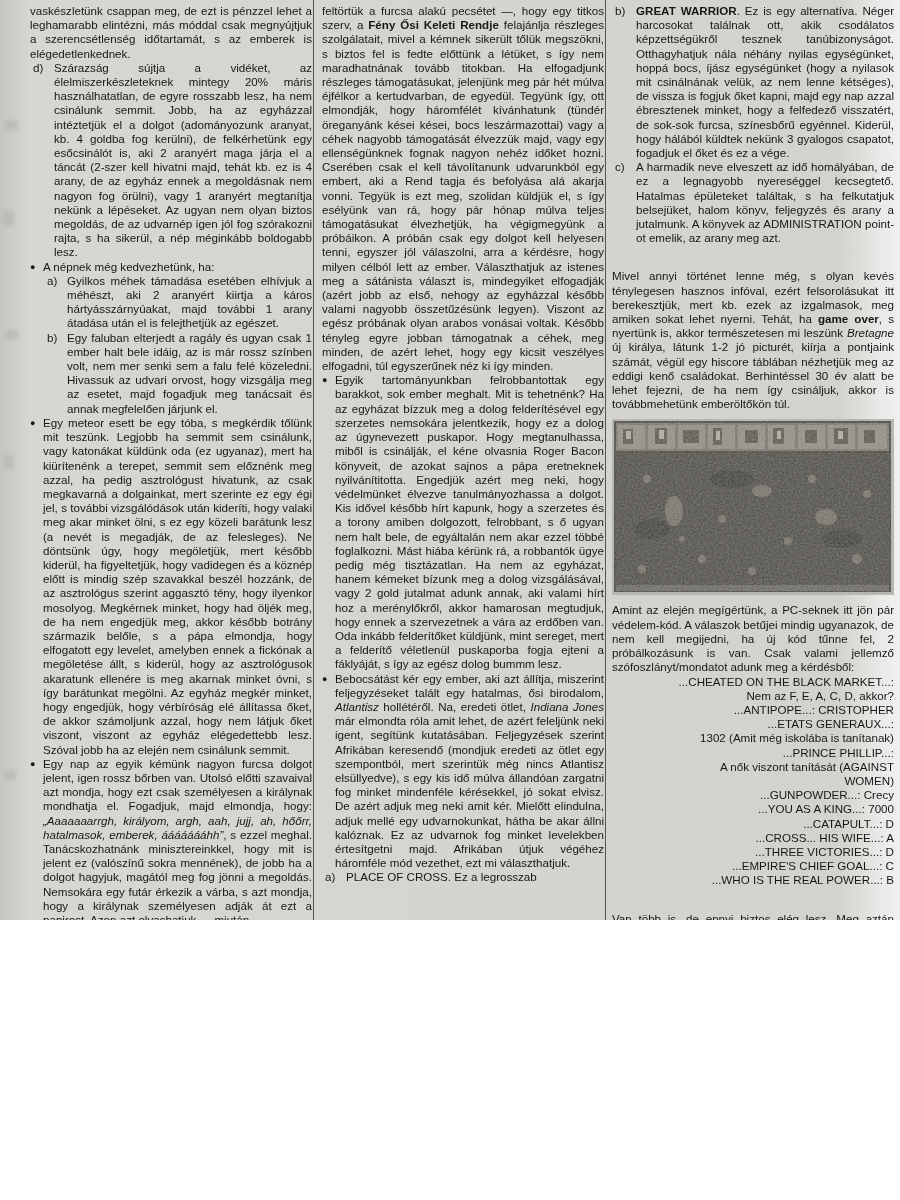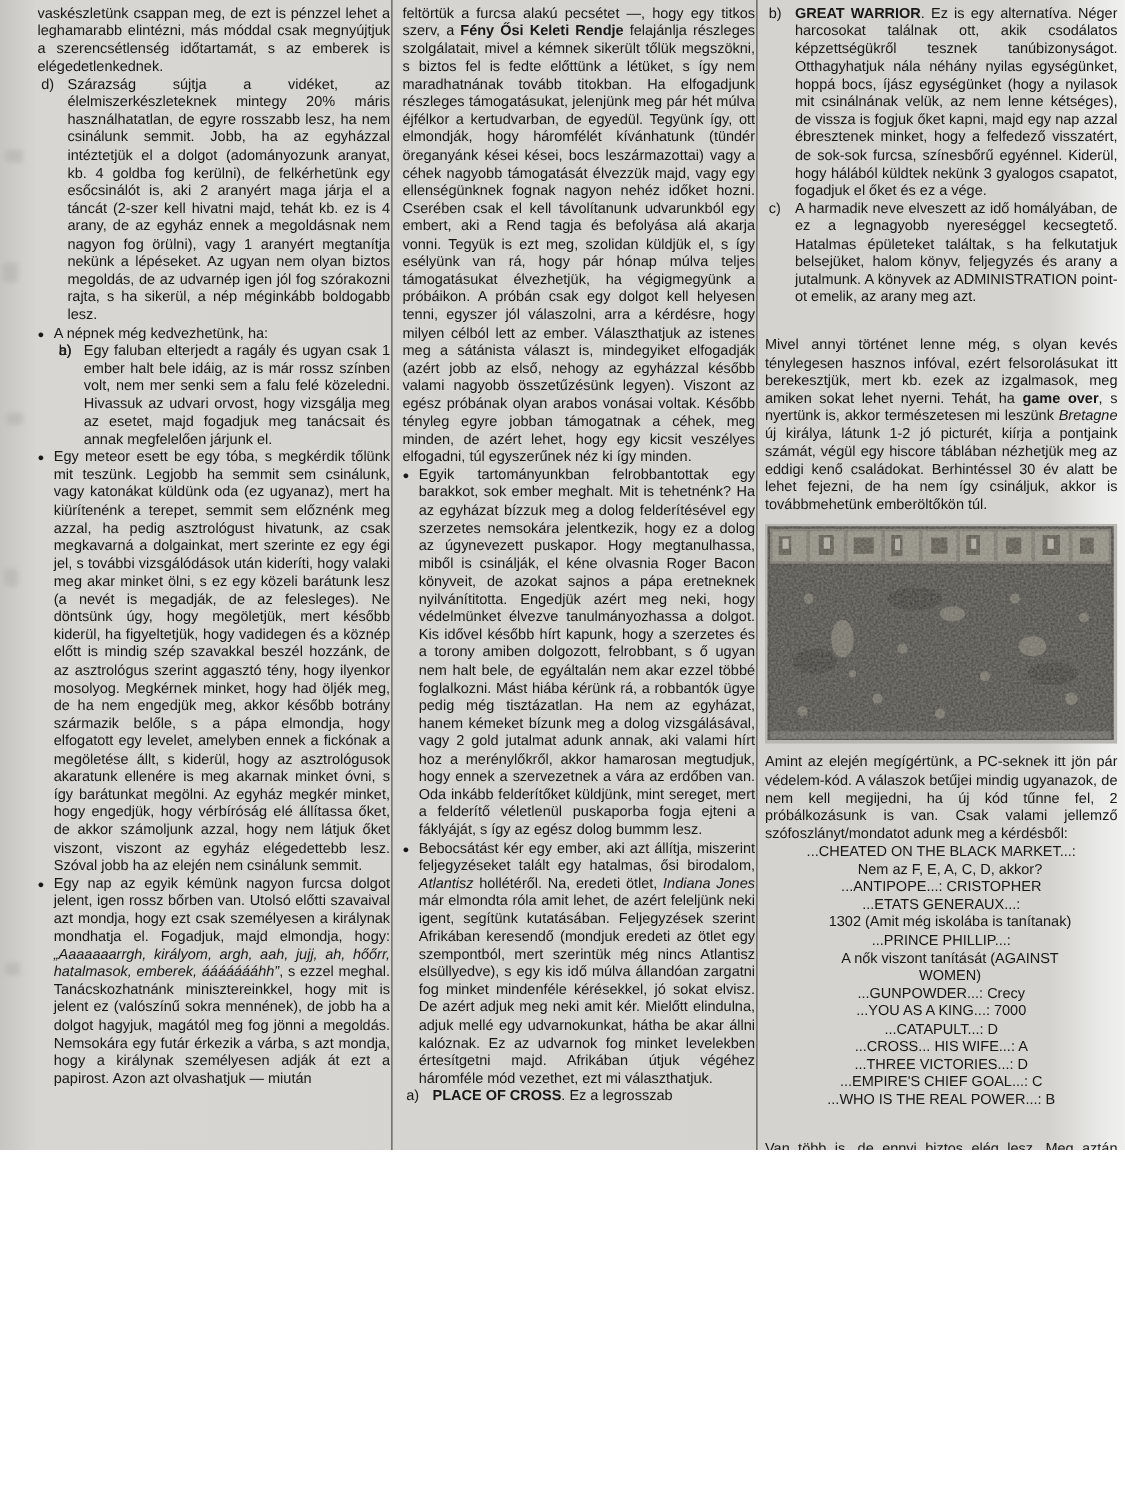--- a/index.html
+++ b/index.html
@@ -15,21 +15,21 @@
   .para{position:relative;}
   .para.bullet{padding-left:13px;}
   .para.bullet > .marker{position:absolute;left:0;top:0;font-size:9px;line-height:14.2px;}
   .para.alpha{padding-left:24px;}
   .para.alpha > .marker{position:absolute;left:3px;top:0;}
   .para.alpha2{padding-left:37px;}
   .para.alpha2 > .marker{position:absolute;left:17px;top:0;}
   .para.indent{padding-left:24px;}
   .para.gap{margin-top:24px;}
   .allbold{font-weight:normal;}
-  .qa{text-align:center;}
+  .qa{text-align:right;}
   .qline.ind{padding-left:14px;}
   figure.shot{margin:8px 0;padding:0;width:282px;height:176px;}
   .hrule{position:absolute;left:6px;width:884px;height:2px;top:1148px;background:#2b2b29;}
   .footer-logo{position:absolute;left:40px;top:1160px;white-space:nowrap;
                font-family:"Liberation Serif",serif;color:#111;}
   .footer-logo .main{font-size:22px;font-weight:bold;letter-spacing:1px;}
   .footer-logo .pg{font-size:16px;font-weight:normal;letter-spacing:0;}
   .smudge{position:absolute;background:#b3b2ae;filter:blur(2px);opacity:.6;border-radius:2px;}
 </style>
 </head>
@@ -40,30 +40,30 @@
   <div class="smudge" style="left:4px;top:120px;width:14px;height:10px;"></div>
   <div class="smudge" style="left:2px;top:210px;width:12px;height:16px;"></div>
   <div class="smudge" style="left:5px;top:330px;width:13px;height:10px;"></div>
   <div class="smudge" style="left:3px;top:455px;width:11px;height:14px;"></div>
   <div class="smudge" style="left:4px;top:770px;width:12px;height:10px;"></div>
 
   <div class="col" id="c1">
       <div class="para plain"><span>vaskészletünk csappan meg, de ezt is pénzzel lehet a leghamarabb elintézni, más móddal csak megnyújtjuk a szerencsétlenség időtartamát, s az emberek is elégedetlenkednek.</span></div>
       <div class="para alpha"><span class="marker">d)</span><span>Szárazság sújtja a vidéket, az élelmiszerkészleteknek mintegy 20% máris használhatatlan, de egyre rosszabb lesz, ha nem csinálunk semmit. Jobb, ha az egyházzal intéztetjük el a dolgot (adományozunk aranyat, kb. 4 goldba fog kerülni), de felkérhetünk egy esőcsinálót is, aki 2 aranyért maga járja el a táncát (2-szer kell hivatni majd, tehát kb. ez is 4 arany, de az egyház ennek a megoldásnak nem nagyon fog örülni), vagy 1 aranyért megtanítja nekünk a lépéseket. Az ugyan nem olyan biztos megoldás, de az udvarnép igen jól fog szórakozni rajta, s ha sikerül, a nép méginkább boldogabb lesz.</span></div>
       <div class="para bullet"><span class="marker">●</span><span>A népnek még kedvezhetünk, ha:</span></div>
-      <div class="para alpha2"><span class="marker">a)</span></div>
+      <div class="para alpha2"><span class="marker">a)</span><span>Gyilkos méhek támadása esetében elhívjuk a méhészt, aki 2 aranyért kiirtja a káros hártyásszárnyúakat, majd további 1 arany átadása után el is felejthetjük az egészet.</span></div>
       <div class="para alpha2"><span class="marker">b)</span><span>Egy faluban elterjedt a ragály és ugyan csak 1 ember halt bele idáig, az is már rossz színben volt, nem mer senki sem a falu felé közeledni. Hivassuk az udvari orvost, hogy vizsgálja meg az esetet, majd fogadjuk meg tanácsait és annak megfelelően járjunk el.</span></div>
       <div class="para bullet"><span class="marker">●</span><span>Egy meteor esett be egy tóba, s megkérdik tőlünk mit teszünk. Legjobb ha semmit sem csinálunk, vagy katonákat küldünk oda (ez ugyanaz), mert ha kiürítenénk a terepet, semmit sem előznénk meg azzal, ha pedig asztrológust hivatunk, az csak megkavarná a dolgainkat, mert szerinte ez egy égi jel, s további vizsgálódások után kideríti, hogy valaki meg akar minket ölni, s ez egy közeli barátunk lesz (a nevét is megadják, de az felesleges). Ne döntsünk úgy, hogy megöletjük, mert később kiderül, ha figyeltetjük, hogy vadidegen és a köznép előtt is mindig szép szavakkal beszél hozzánk, de az asztrológus szerint aggasztó tény, hogy ilyenkor mosolyog. Megkérnek minket, hogy had öljék meg, de ha nem engedjük meg, akkor később botrány származik belőle, s a pápa elmondja, hogy elfogatott egy levelet, amelyben ennek a fickónak a megöletése állt, s kiderül, hogy az asztrológusok akaratunk ellenére is meg akarnak minket óvni, s így barátunkat megölni. Az egyház megkér minket, hogy engedjük, hogy vérbíróság elé állítassa őket, de akkor számoljunk azzal, hogy nem látjuk őket viszont, viszont az egyház elégedettebb lesz. Szóval jobb ha az elején nem csinálunk semmit.</span></div>
       <div class="para bullet"><span class="marker">●</span><span>Egy nap az egyik kémünk nagyon furcsa dolgot jelent, igen rossz bőrben van. Utolsó előtti szavaival azt mondja, hogy ezt csak személyesen a királynak mondhatja el. Fogadjuk, majd elmondja, hogy: </span><span style="font-style: italic;">„Aaaaaaarrgh, királyom, argh, aah, jujj, ah, hőőrr, hatalmasok, emberek, áááááááhh”</span><span>, s ezzel meghal. Tanácskozhatnánk minisztereinkkel, hogy mit is jelent ez (valószínű sokra mennének), de jobb ha a dolgot hagyjuk, magától meg fog jönni a megoldás. Nemsokára egy futár érkezik a várba, s azt mondja, hogy a királynak személyesen adják át ezt a papirost. Azon azt olvashatjuk — miután</span></div>
     </div>
   <div class="col" id="c2">
       <div class="para plain"><span>feltörtük a furcsa alakú pecsétet —, hogy egy titkos szerv, a </span><span style="font-weight: bold;">Fény Ősi Keleti Rendje</span><span> felajánlja részleges szolgálatait, mivel a kémnek sikerült tőlük megszökni, s biztos fel is fedte előttünk a létüket, s így nem maradhatnának tovább titokban. Ha elfogadjunk részleges támogatásukat, jelenjünk meg pár hét múlva éjfélkor a kertudvarban, de egyedül. Tegyünk így, ott elmondják, hogy háromfélét kívánhatunk (tündér öreganyánk kései kései, bocs leszármazottai) vagy a céhek nagyobb támogatását élvezzük majd, vagy egy ellenségünknek fognak nagyon nehéz időket hozni. Cserében csak el kell távolítanunk udvarunkból egy embert, aki a Rend tagja és befolyása alá akarja vonni. Tegyük is ezt meg, szolidan küldjük el, s így esélyünk van rá, hogy pár hónap múlva teljes támogatásukat élvezhetjük, ha végigmegyünk a próbáikon. A próbán csak egy dolgot kell helyesen tenni, egyszer jól válaszolni, arra a kérdésre, hogy milyen célból lett az ember. Választhatjuk az istenes meg a sátánista választ is, mindegyiket elfogadják (azért jobb az első, nehogy az egyházzal később valami nagyobb összetűzésünk legyen). Viszont az egész próbának olyan arabos vonásai voltak. Később tényleg egyre jobban támogatnak a céhek, meg minden, de azért lehet, hogy egy kicsit veszélyes elfogadni, túl egyszerűnek néz ki így minden.</span></div>
       <div class="para bullet"><span class="marker">●</span><span>Egyik tartományunkban felrobbantottak egy barakkot, sok ember meghalt. Mit is tehetnénk? Ha az egyházat bízzuk meg a dolog felderítésével egy szerzetes nemsokára jelentkezik, hogy ez a dolog az úgynevezett puskapor. Hogy megtanulhassa, miből is csinálják, el kéne olvasnia Roger Bacon könyveit, de azokat sajnos a pápa eretneknek nyilvánítitotta. Engedjük azért meg neki, hogy védelmünket élvezve tanulmányozhassa a dolgot. Kis idővel később hírt kapunk, hogy a szerzetes és a torony amiben dolgozott, felrobbant, s ő ugyan nem halt bele, de egyáltalán nem akar ezzel többé foglalkozni. Mást hiába kérünk rá, a robbantók ügye pedig még tisztázatlan. Ha nem az egyházat, hanem kémeket bízunk meg a dolog vizsgálásával, vagy 2 gold jutalmat adunk annak, aki valami hírt hoz a merénylőkről, akkor hamarosan megtudjuk, hogy ennek a szervezetnek a vára az erdőben van. Oda inkább felderítőket küldjünk, mint sereget, mert a felderítő véletlenül puskaporba fogja ejteni a fáklyáját, s így az egész dolog bummm lesz.</span></div>
       <div class="para bullet"><span class="marker">●</span><span>Bebocsátást kér egy ember, aki azt állítja, miszerint feljegyzéseket talált egy hatalmas, ősi birodalom, </span><span style="font-style: italic;">Atlantisz</span><span> hollétéről. Na, eredeti ötlet, </span><span style="font-style: italic;">Indiana Jones</span><span> már elmondta róla amit lehet, de azért feleljünk neki igent, segítünk kutatásában. Feljegyzések szerint Afrikában keresendő (mondjuk eredeti az ötlet egy szempontból, mert szerintük még nincs Atlantisz elsüllyedve), s egy kis idő múlva állandóan zargatni fog minket mindenféle kérésekkel, jó sokat elvisz. De azért adjuk meg neki amit kér. Mielőtt elindulna, adjuk mellé egy udvarnokunkat, hátha be akar állni kalóznak. Ez az udvarnok fog minket levelekben értesítgetni majd. Afrikában útjuk végéhez háromféle mód vezethet, ezt mi választhatjuk.</span></div>
-      <div class="para alpha"><span class="marker">a)</span><span style="font-weight: bold;">PLACE OF CROSS</span><span>. Ez a legrosszab</span></div>
+      <div class="para alpha"><span class="marker">a)</span><span style="font-weight: normal;">PLACE OF CROSS</span><span>. Ez a legrosszab</span></div>
     </div>
   <div class="col" id="c3">
       <div class="para alpha"><span class="marker">b)</span><span style="font-weight: bold;">GREAT WARRIOR</span><span>. Ez is egy alternatíva. Néger harcosokat találnak ott, akik csodálatos képzettségükről tesznek tanúbizonyságot. Otthagyhatjuk nála néhány nyilas egységünket, hoppá bocs, íjász egységünket (hogy a nyilasok mit csinálnának velük, az nem lenne kétséges), de vissza is fogjuk őket kapni, majd egy nap azzal ébresztenek minket, hogy a felfedező visszatért, de sok-sok furcsa, színesbőrű egyénnel. Kiderül, hogy hálából küldtek nekünk 3 gyalogos csapatot, fogadjuk el őket és ez a vége.</span></div>
       <div class="para alpha"><span class="marker">c)</span><span>A harmadik neve elveszett az idő homályában, de ez a legnagyobb nyereséggel kecsegtető. Hatalmas épületeket találtak, s ha felkutatjuk belsejüket, halom könyv, feljegyzés és arany a jutalmunk. A könyvek az ADMINISTRATION point-ot emelik, az arany meg azt.</span></div>
       <div class="para plain gap"><span>Mivel annyi történet lenne még, s olyan kevés ténylegesen hasznos infóval, ezért felsorolásukat itt berekesztjük, mert kb. ezek az izgalmasok, meg amiken sokat lehet nyerni. Tehát, ha </span><span style="font-weight: bold;">game over</span><span>, s nyertünk is, akkor természetesen mi leszünk </span><span style="font-style: italic;">Bretagne</span><span> új királya, látunk 1-2 jó picturét, kiírja a pontjaink számát, végül egy hiscore táblában nézhetjük meg az eddigi kenő családokat. Berhintéssel 30 év alatt be lehet fejezni, de ha nem így csináljuk, akkor is továbbmehetünk emberöltőkön túl.</span></div>
   <figure class="shot">
     <svg width="282" height="176" viewBox="0 0 282 176" xmlns="http://www.w3.org/2000/svg">
       <defs>
         <filter id="grain" x="0" y="0" width="100%" height="100%">
           <feTurbulence type="fractalNoise" baseFrequency="0.55" numOctaves="2" seed="7"></feTurbulence>

